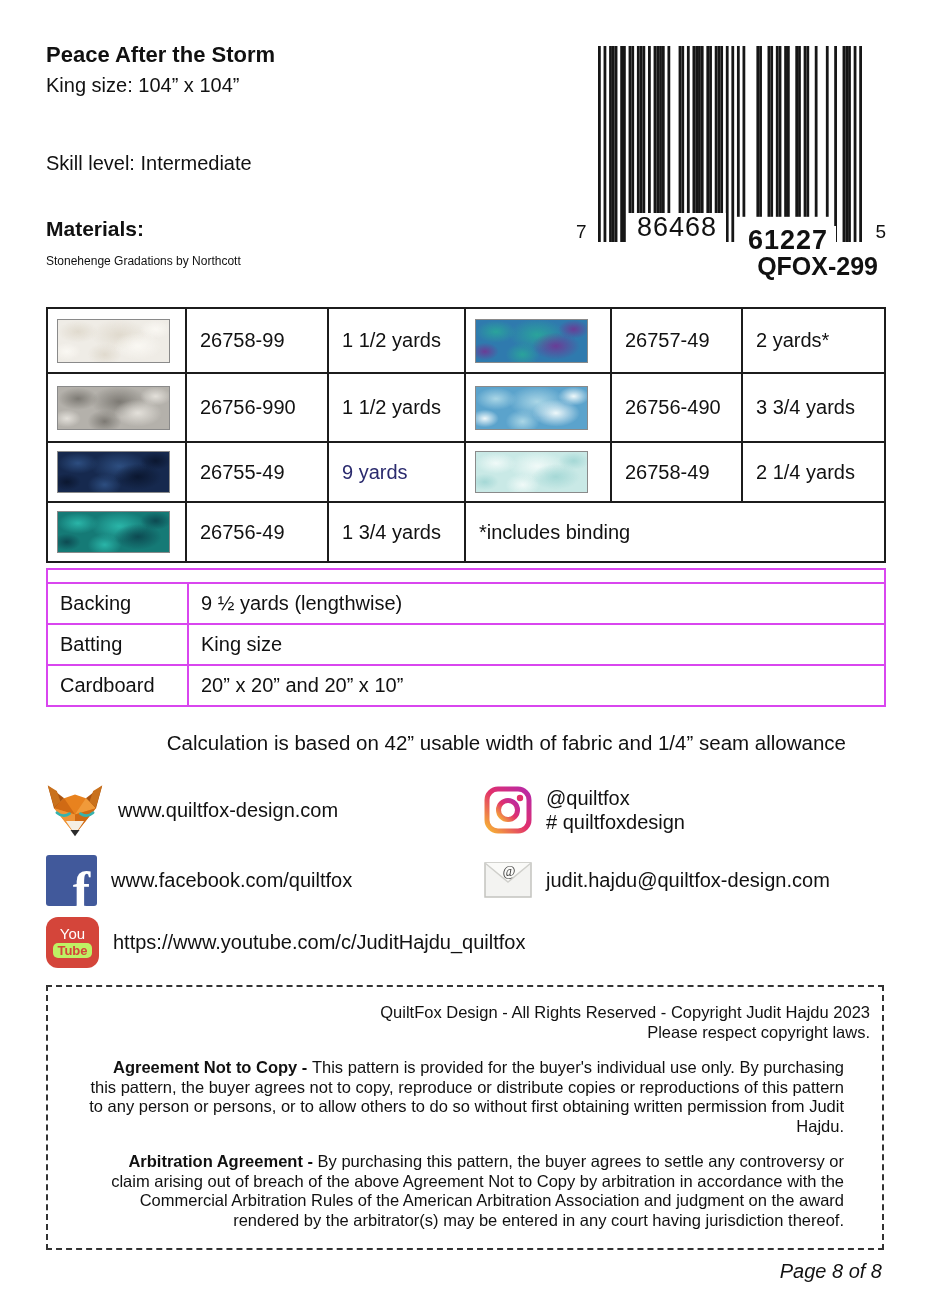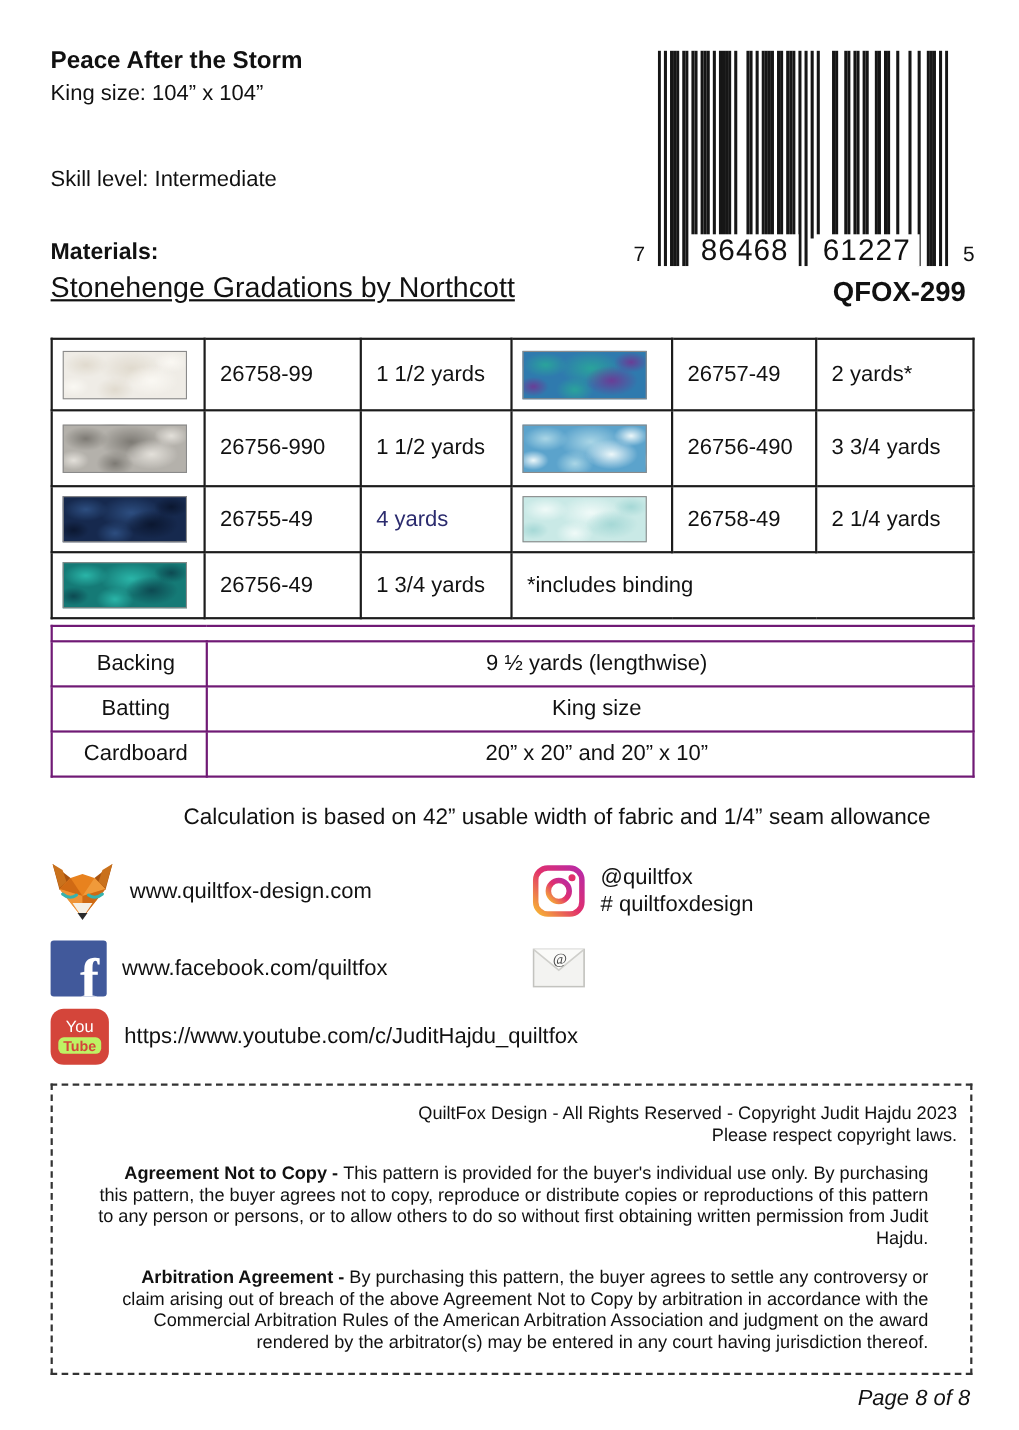--- a/index.html
+++ b/index.html
@@ -6,48 +6,48 @@
   body{width:926px;height:1300px;font-family:"Liberation Sans","DejaVu Sans",sans-serif;color:#111;position:relative;overflow:hidden;}
   .page{position:relative;width:926px;height:1300px;background:#fff;padding:42px 42px 0 46px;box-sizing:border-box;}
 
   
   .header{display:flex;justify-content:space-between;min-height:236px;}
   .head-left{flex:1;}
   .title{font-size:22px;font-weight:bold;line-height:26px;}
   .size-line{font-size:20px;line-height:26px;margin-top:4px;}
   .skill-line{font-size:20px;line-height:26px;margin-top:52px;}
   .materials-label{font-size:21px;font-weight:bold;line-height:26px;margin-top:40px;}
-  .materials-line{font-size:26px;line-height:26px;margin-top:6px;text-decoration:underline;}
+  .materials-line{font-size:12px;line-height:26px;margin-top:6px;}
 
   .barcode-block{width:312px;padding-right:4px;box-sizing:border-box;}
   .bc{position:relative;width:264px;height:196px;margin-left:26px;margin-top:4px;}
   .bc svg{position:absolute;left:0;top:0;width:100%;height:100%;}
   .bc svg rect{fill:#161616;}
   .bc-num{position:absolute;background:#fff;font-size:27px;line-height:29px;text-align:center;letter-spacing:1px;}
   .bc-g1{left:30px;top:167px;width:98px;}
-  .bc-g2{left:142px;top:167px;width:96px;}
+  .bc-g2{left:142px;top:180px;width:96px;font-weight:bold;}
   .bc-side{position:absolute;font-size:19px;line-height:20px;background:#fff;}
   .bc-d-left{left:-22px;top:176px;}
   .bc-d-right{right:-24px;top:176px;}
   .sku{font-size:25px;font-weight:bold;text-align:right;margin-top:10px;padding-right:2px;}
 
   
   table{border-collapse:collapse;table-layout:fixed;}
   .materials-table{width:838px;margin-top:26px;}
   .materials-table td{border:2px solid #1c1c1c;font-size:20px;padding:0 0 0 13px;overflow:hidden;}
   .materials-table td.swatch-cell{padding:4px 9px;}
   .materials-table tr:nth-child(1) td{height:55px;}
   .materials-table tr:nth-child(2) td{height:59px;}
   .materials-table tr:nth-child(3) td{height:50px;}
   .materials-table tr:nth-child(4) td{height:50px;}
   .swatch{width:113px;height:44px;border:1px solid #8a8a8a;box-sizing:border-box;}
   .sw-sm{height:42px;}
 
   .extras-table{width:838px;margin-top:5px;}
-  .extras-table td{border:2px solid #701a75;font-size:20px;padding:0 0 0 12px;text-align:center;}
+  .extras-table td{border:2px solid #d946ef;font-size:20px;padding:0 0 0 12px;}
   .extras-table tr.spacer td{height:12px;padding:0;}
   .extras-table tr.data-row td{height:39px;}
 
   .calc-note{font-size:20.5px;line-height:32px;margin-top:20px;max-width:800px;text-align:right;}
 
   
   .social{margin-top:14px;}
   .soc-grid{display:grid;grid-template-columns:438px 1fr;}
   .soc-cell{display:flex;align-items:center;}
   .soc-row1{height:74px;}
@@ -181,21 +181,21 @@
             <div class="swatch" style="background: radial-gradient(26% 38% at 18% 28%, rgb(170, 214, 230) 0%, transparent 70%), radial-gradient(30% 45% at 72% 62%, rgb(238, 248, 250) 0%, transparent 72%), radial-gradient(22% 40% at 42% 82%, rgb(170, 214, 230) 0%, transparent 70%), radial-gradient(20% 32% at 88% 22%, rgb(238, 248, 250) 0%, transparent 70%), radial-gradient(34% 50% at 55% 35%, rgb(170, 214, 230) 0%, transparent 75%), radial-gradient(18% 30% at 8% 75%, rgb(238, 248, 250) 0%, transparent 70%), rgb(91, 163, 204);"></div>
           </td>
       <td>26756-490</td>
       <td>3 3/4 yards</td>
     </tr>
     <tr>
       <td class="swatch-cell">
             <div class="swatch sw-sm" style="background: radial-gradient(26% 38% at 18% 28%, rgb(45, 78, 128) 0%, transparent 70%), radial-gradient(30% 45% at 72% 62%, rgb(11, 23, 48) 0%, transparent 72%), radial-gradient(22% 40% at 42% 82%, rgb(45, 78, 128) 0%, transparent 70%), radial-gradient(20% 32% at 88% 22%, rgb(11, 23, 48) 0%, transparent 70%), radial-gradient(34% 50% at 55% 35%, rgb(45, 78, 128) 0%, transparent 75%), radial-gradient(18% 30% at 8% 75%, rgb(11, 23, 48) 0%, transparent 70%), rgb(22, 41, 78);"></div>
           </td>
       <td>26755-49</td>
-      <td style="color: rgb(43, 43, 110);">4 yards</td>
+      <td style="color: rgb(43, 43, 110);">9 yards</td>
       <td class="swatch-cell">
             <div class="swatch sw-sm" style="background: radial-gradient(26% 38% at 18% 28%, rgb(240, 250, 248) 0%, transparent 70%), radial-gradient(30% 45% at 72% 62%, rgb(165, 216, 214) 0%, transparent 72%), radial-gradient(22% 40% at 42% 82%, rgb(240, 250, 248) 0%, transparent 70%), radial-gradient(20% 32% at 88% 22%, rgb(165, 216, 214) 0%, transparent 70%), radial-gradient(34% 50% at 55% 35%, rgb(240, 250, 248) 0%, transparent 75%), radial-gradient(18% 30% at 8% 75%, rgb(165, 216, 214) 0%, transparent 70%), rgb(201, 233, 230);"></div>
           </td>
       <td>26758-49</td>
       <td>2 1/4 yards</td>
     </tr>
     <tr>
       <td class="swatch-cell">
             <div class="swatch sw-sm" style="background: radial-gradient(26% 38% at 18% 28%, rgb(42, 181, 168) 0%, transparent 70%), radial-gradient(30% 45% at 72% 62%, rgb(13, 74, 82) 0%, transparent 72%), radial-gradient(22% 40% at 42% 82%, rgb(42, 181, 168) 0%, transparent 70%), radial-gradient(20% 32% at 88% 22%, rgb(13, 74, 82) 0%, transparent 70%), radial-gradient(34% 50% at 55% 35%, rgb(42, 181, 168) 0%, transparent 75%), radial-gradient(18% 30% at 8% 75%, rgb(13, 74, 82) 0%, transparent 70%), rgb(21, 122, 118);"></div>
           </td>
@@ -285,20 +285,21 @@
         <span class="soc-text">www.facebook.com/quiltfox</span>
       </div>
       <div class="soc-cell">
         <span class="soc-icon">
           <svg width="48" height="36" viewBox="0 0 48 36">
             <rect x="1" y="1" width="46" height="34" fill="#f3f3f1" stroke="#c3c3bf" stroke-width="1.5"></rect>
             <path d="M1,1 L24,20 L47,1" fill="#fafaf8" stroke="#cfcfcb" stroke-width="1.5"></path>
             <text x="25" y="14" font-size="14" font-style="italic" text-anchor="middle" fill="#444" font-family="Liberation Serif, serif">@</text>
           </svg>
         </span>
+        <span class="soc-text">judit.hajdu@quiltfox-design.com</span>
       </div>
     </div>
     <div class="soc-grid soc-row3">
       <div class="soc-cell">
         <span class="soc-icon">
           <span class="yt-box">
             <span class="yt-you">You</span>
             <span class="yt-tube">Tube</span>
           </span>
         </span>

